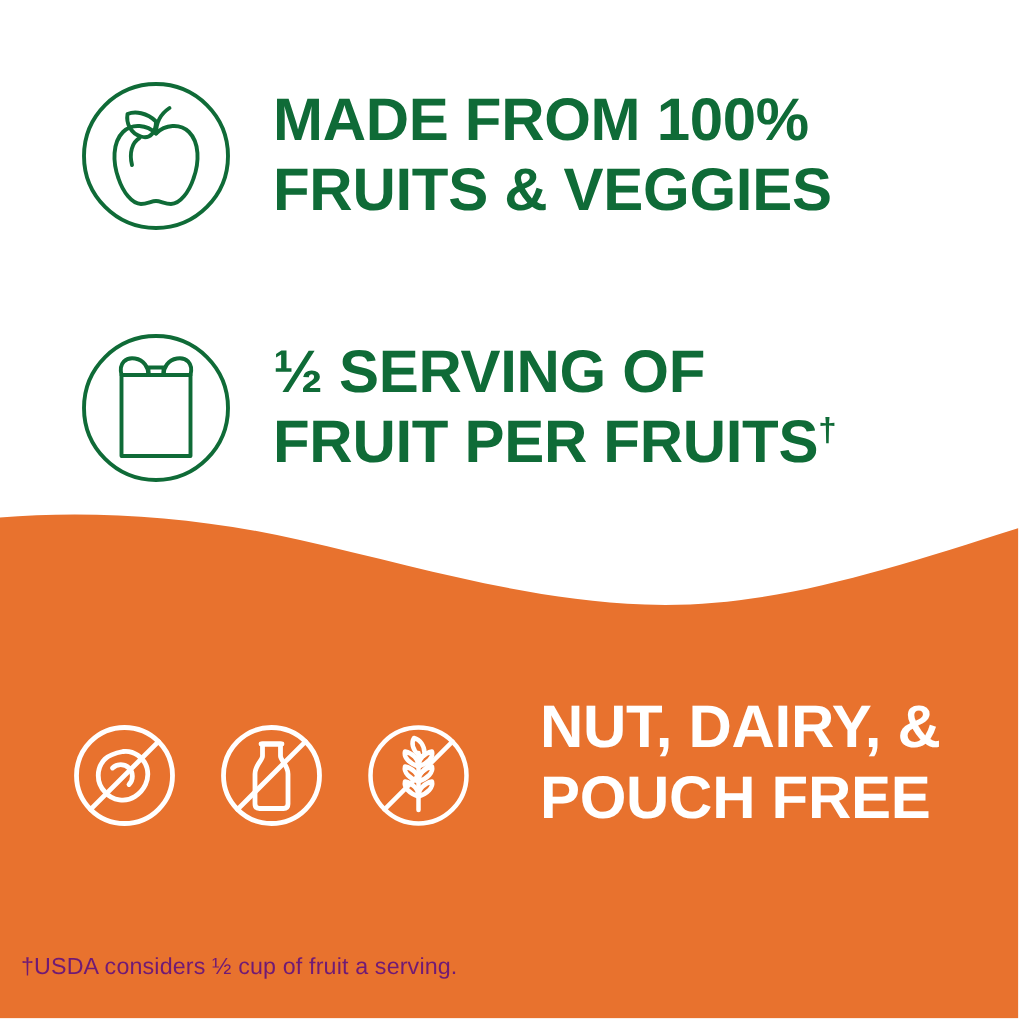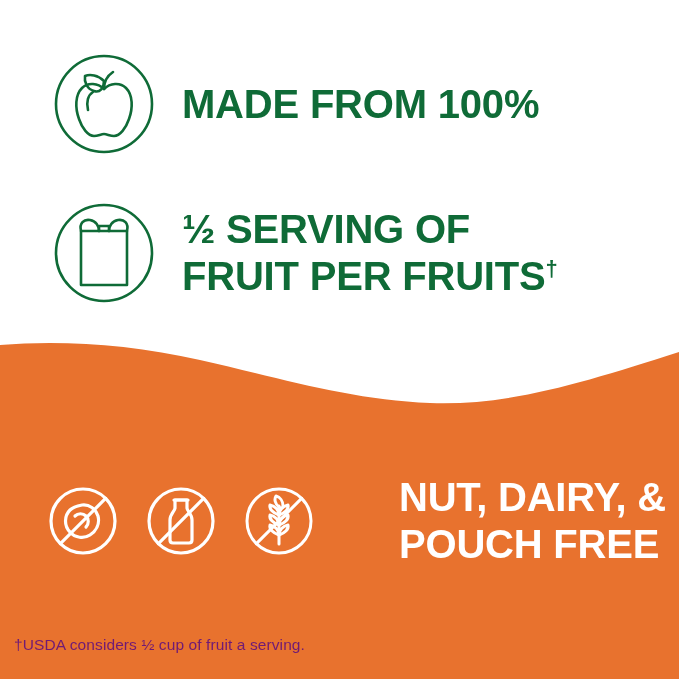--- a/index.html
+++ b/index.html
@@ -45,21 +45,21 @@
     width: 679px;
     height: 330px;
   }
 
   .benefit-row {
     position: absolute;
     display: flex;
     align-items: center;
   }
   .benefit-row.row-1 { left: 48px; top: 48px; }
-  .benefit-row.row-2 { left: 48px; top: 197px; }
+  .benefit-row.row-2 { left: 48px; top: 216px; }
 
   .benefit-icon {
     width: 112px;
     height: 112px;
     flex: 0 0 112px;
   }
   .benefit-icon svg { display: block; width: 112px; height: 112px; }
 
   .benefit-text {
     margin-left: 22px;
@@ -75,24 +75,23 @@
   .benefit-text .dagger {
     font-size: 22px;
     vertical-align: super;
     line-height: 0;
   }
 
   
   .free-row {
     position: absolute;
     left: 44px;
-    top: 474px;
+    top: 462px;
     display: flex;
-    align-items: center;
-    gap: 39px;
+    align-items: flex-end;
   }
   .free-icons {
     display: flex;
     align-items: center;
   }
   .free-icon {
     width: 78px;
     height: 78px;
     margin-right: 20px;
   }
@@ -163,20 +162,21 @@
                      C 50,27 42,26 37,28
                      C 36,34 39,41 46,43
                      C 52,45 56,40 56,33 Z"></path>
 
             <path d="M40,62 C 38,54 40,47 45,44"></path>
           </g>
         </svg>
       </div>
       <div class="benefit-text">
         <span class="line">MADE FROM 100%</span>
+        <span class="line">FRUITS &amp; VEGGIES</span>
       </div>
     </div>
 
     <div class="benefit-row row-2">
       <div class="benefit-icon">
         <svg viewBox="0 0 112 112" xmlns="http://www.w3.org/2000/svg" aria-hidden="true">
           <g fill="none" stroke="#0F6B37" stroke-width="2.6" stroke-linecap="round" stroke-linejoin="round">
             <circle cx="56" cy="56" r="48"></circle>
 
             <path d="M33,34 L79,34 L79,88 L33,88 Z"></path>

